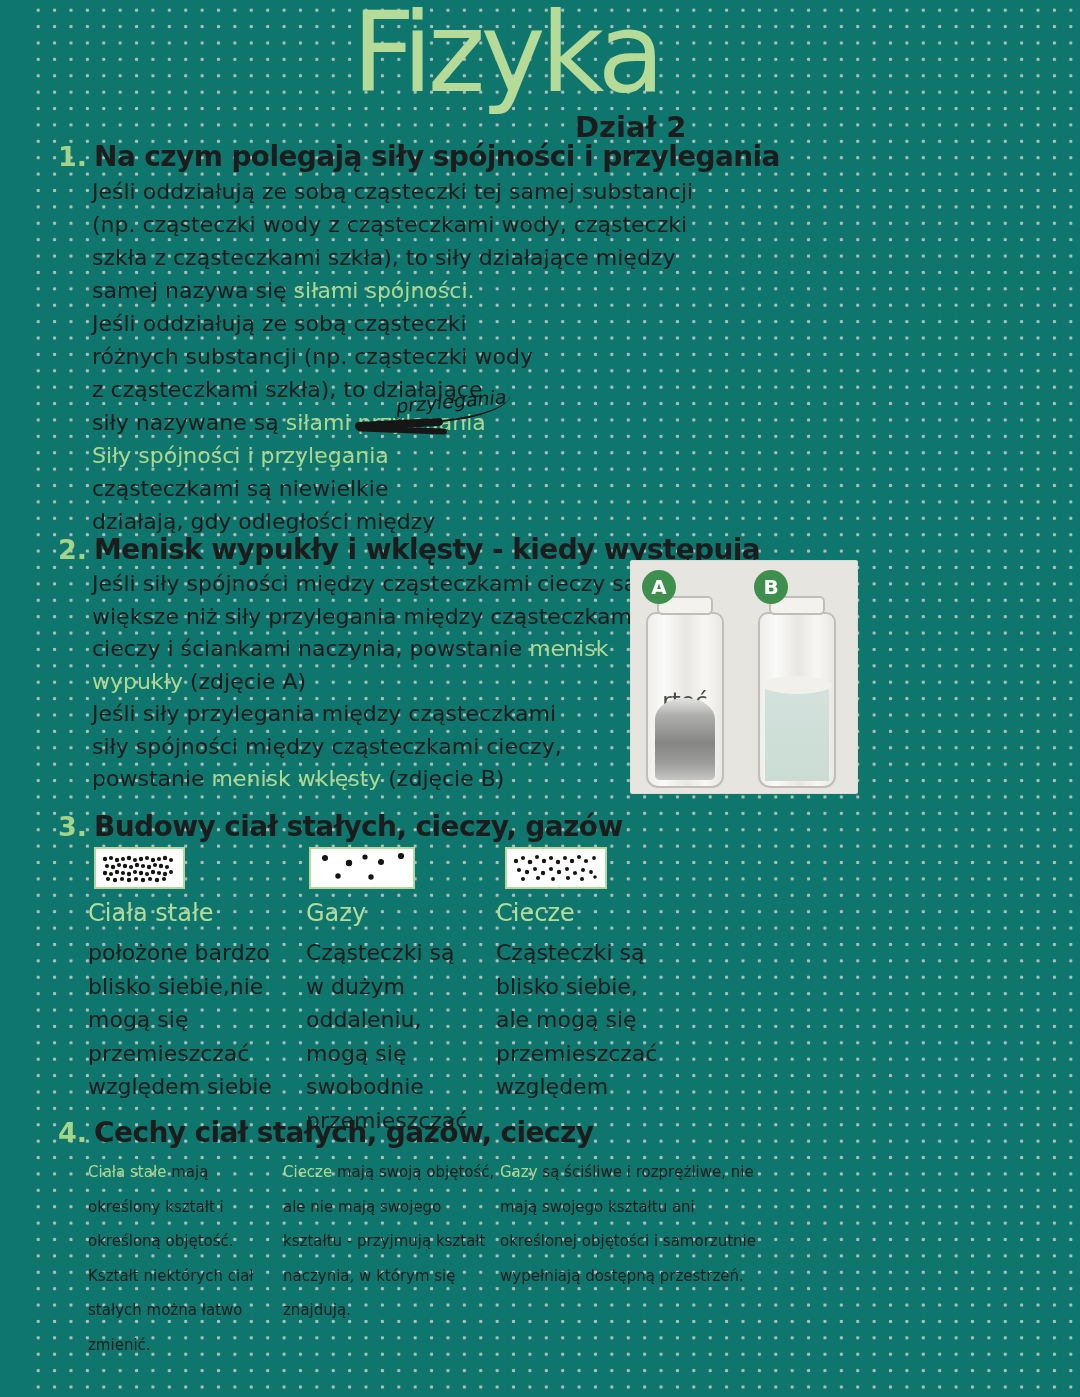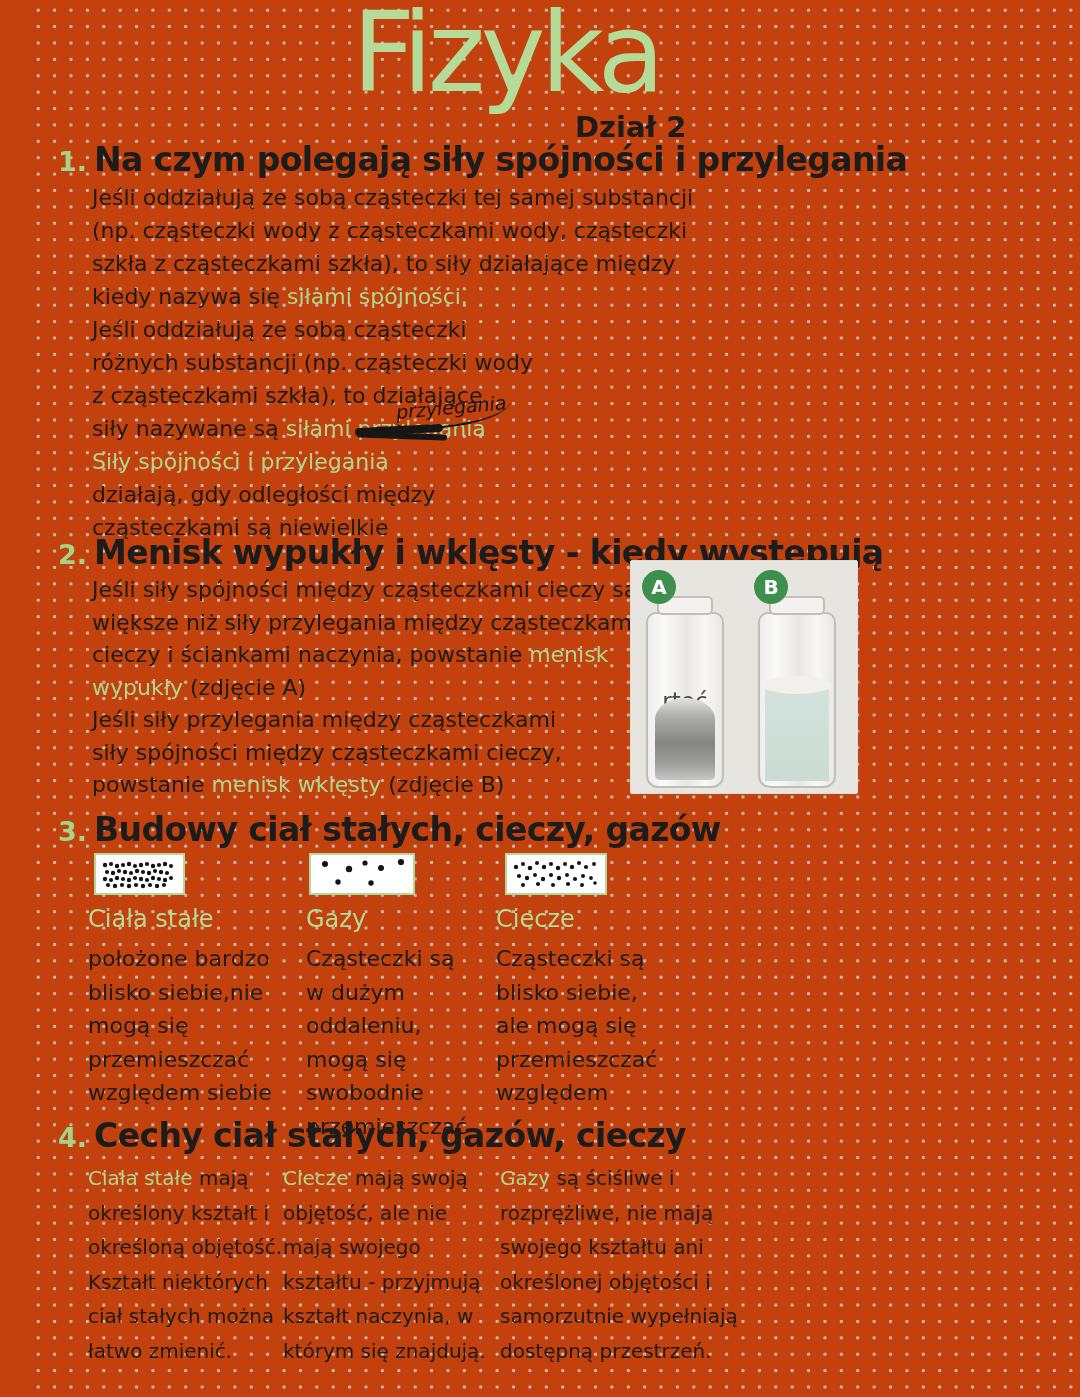--- a/index.html
+++ b/index.html
@@ -1,17 +1,17 @@
 <!DOCTYPE html>
 <html><head>
 <meta charset="utf-8">
 <style>
   html,body{margin:0;padding:0;background:#fff;}
   #page{
-    position:relative;width:1080px;height:1397px;background:#c2410c;
+    position:relative;width:1080px;height:1397px;background:#0f766e;
     font-family:"DejaVu Sans",sans-serif;color:#1c1c1c;overflow:hidden;
   }
   
   #page::before{
     content:"";position:absolute;left:30px;top:2px;right:2px;bottom:2px;
     background-image:radial-gradient(circle,#cbcbcb 1.5px,transparent 2px);
     background-size:16.4px 16.4px;opacity:.85;pointer-events:none;
   }
   .layer{position:absolute;z-index:1;}
 
@@ -19,21 +19,21 @@
   #title{
     left:352px;top:-22px;font-size:110px;line-height:150px;
     color:#b6db98;letter-spacing:-5px;font-weight:400;
   }
   #subtitle{left:575px;top:110px;font-size:29px;font-weight:600;letter-spacing:0;}
 
   
   .section{left:58px;width:1000px;}
   .sec-head{display:flex;align-items:baseline;margin-bottom:2px;}
   .sec-num{color:#a5d488;font-weight:600;font-size:27px;margin-right:7px;flex:none;}
-  .sec-title{font-weight:700;font-size:33px;letter-spacing:-0.6px;}
+  .sec-title{font-weight:700;font-size:28px;letter-spacing:-0.6px;}
   .body{padding-left:34px;}
   .ln{position:relative;line-height:33px;font-size:22px;white-space:nowrap;}
   .ln2{line-height:32.5px;}
   .grn{color:#aed88f;}
 
   
   .scrib{position:relative;display:inline-block;}
   .scrib::before{
     content:"";position:absolute;left:-3px;right:-4px;top:42%;height:8px;
     background:#161616;border-radius:4px;transform:rotate(-3deg);
@@ -94,50 +94,50 @@
     border:2.5px solid #b3d898;background:#fff;display:block;margin-bottom:10px;
   }
   .pbox-1{width:87px;height:38px;margin-left:6px;}
   .pbox-2{width:102px;height:38px;margin-left:3px;}
   .pbox-3{width:98px;height:38px;margin-left:9px;}
   .pcol-label{color:#b4db99;font-size:24px;margin-bottom:9px;}
   .pcol .ln{line-height:33.5px;}
 
   
   #s4-grid{display:grid;grid-template-columns:195px 217px 262px;padding-left:30px;margin-top:6px;}
-  .s4col{font-size:20px;line-height:34.5px;white-space:normal;}
+  .s4col{font-size:15px;line-height:34.5px;white-space:normal;}
 </style>
 </head>
 <body>
 
 <div id="page">
 
   <div id="title" class="layer">Fizyka</div>
   <div id="subtitle" class="layer">Dział 2</div>
 
   <div class="layer section" style="top:140px;">
     <div class="sec-head">
       <span class="sec-num">1.</span>
       <span class="sec-title">Na czym polegają siły spójności i przylegania</span>
     </div>
     <div class="body">
       <div class="ln"><span>Jeśli oddziałują ze sobą cząsteczki tej samej substancji</span></div>
       <div class="ln"><span>(np. cząsteczki wody z cząsteczkami wody, cząsteczki</span></div>
       <div class="ln"><span>szkła z cząsteczkami szkła), to siły działające między</span></div>
-      <div class="ln"><span>kiedy nazywa się </span><span class="grn">siłami spójności.</span></div>
+      <div class="ln"><span>samej nazywa się </span><span class="grn">siłami spójności.</span></div>
       <div class="ln"><span>Jeśli oddziałują ze sobą cząsteczki</span></div>
       <div class="ln"><span>różnych substancji (np. cząsteczki wody</span></div>
       <div class="ln"><span>z cząsteczkami szkła), to działające</span></div>
       <div class="ln">
         <span>siły nazywane są </span><span class="grn">siłami </span><span class="grn scrib">przyleg</span><span class="grn">ania</span>
         <span class="annot">przylegania</span>
       </div>
       <div class="ln"><span class="grn">Siły spójności i przylegania</span></div>
+      <div class="ln"><span>cząsteczkami są niewielkie</span></div>
       <div class="ln"><span>działają, gdy odległości między</span></div>
-      <div class="ln"><span>cząsteczkami są niewielkie</span></div>
     </div>
   </div>
 
   <div class="layer section" style="top:533px;">
     <div class="sec-head">
       <span class="sec-num">2.</span>
       <span class="sec-title">Menisk wypukły i wklęsty - kiedy występują</span>
     </div>
     <div class="body">
       <div class="ln ln2"><span>Jeśli siły spójności między cząsteczkami cieczy są</span></div>

